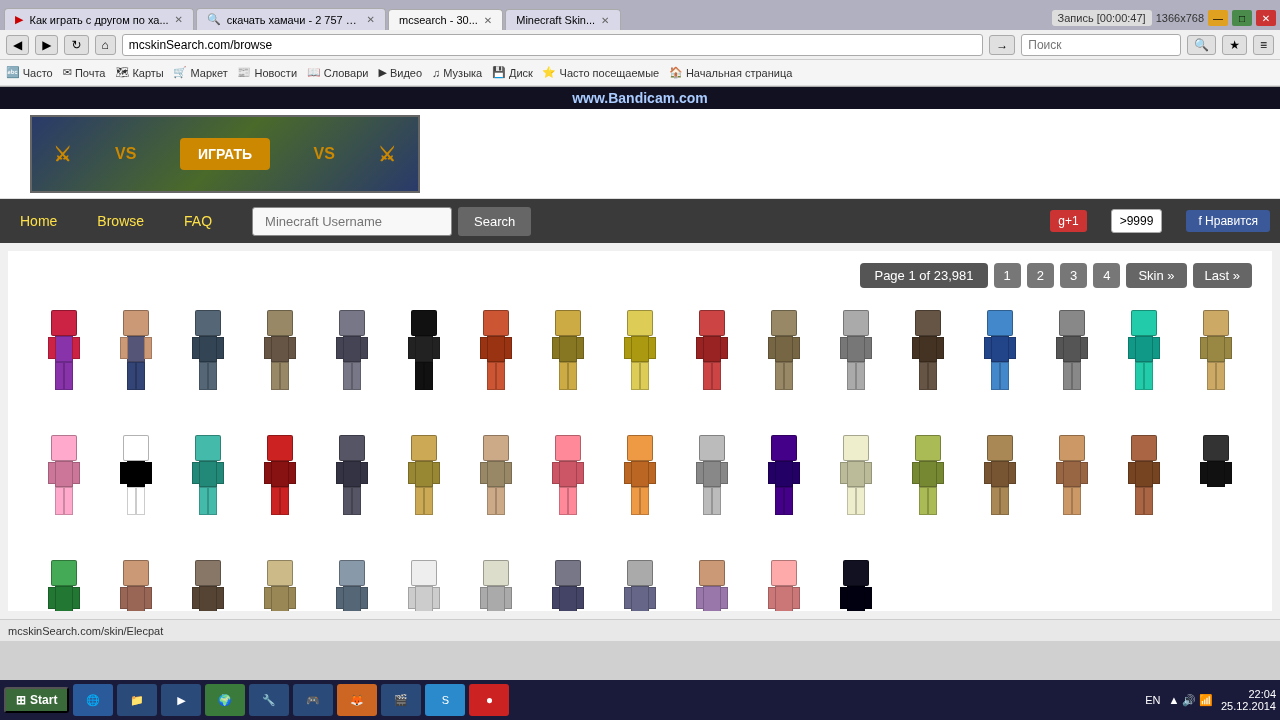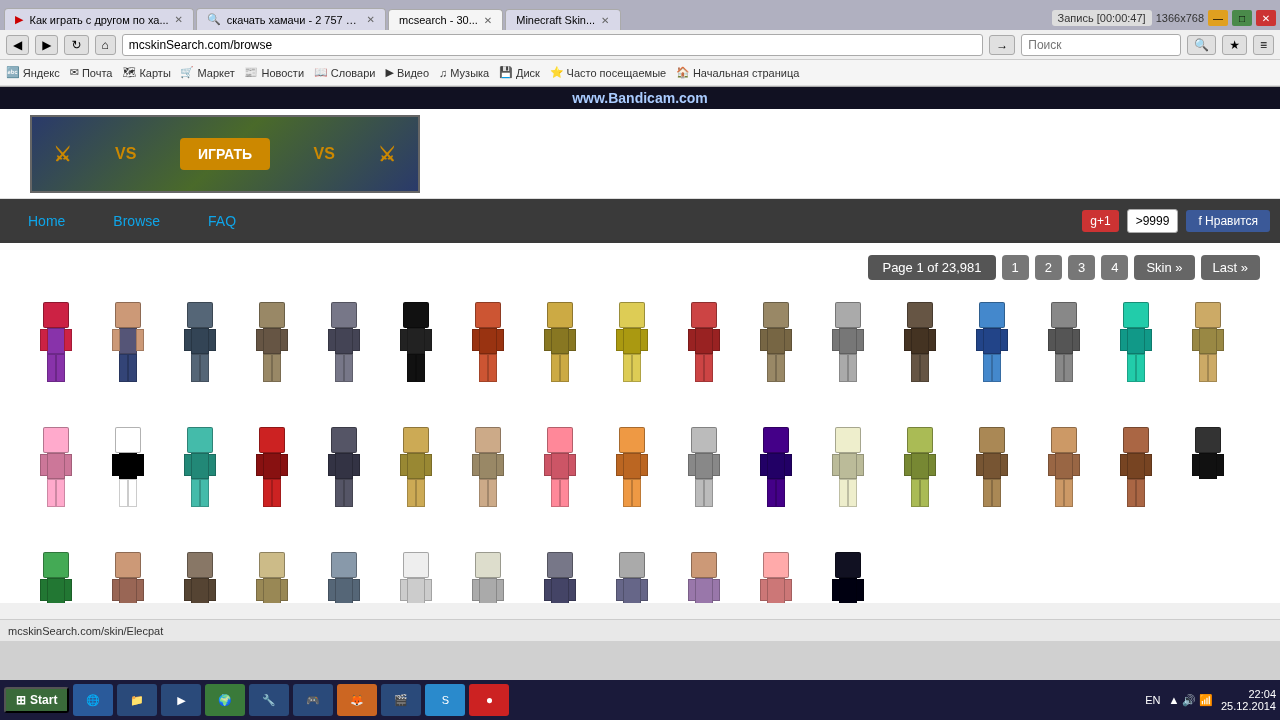--- a/index.html
+++ b/index.html
@@ -21,31 +21,31 @@
 
     
     .page-content { background: #f0f0f0; padding: 0; overflow: hidden; height: 510px; }
 
     
     .site-header { background: white; padding: 15px 30px; display: flex; align-items: center; justify-content: space-between; }
     .logo-area { display: flex; align-items: center; gap: 12px; }
 
     
     .site-nav { background: #3a3a3a; display: flex; align-items: center; padding: 0; }
-    .nav-item { color: #0ea5e9; padding: 14px 20px; font-size: 14px; cursor: pointer; text-decoration: none; margin-left: 8px; }
+    .nav-item { color: #fde047; padding: 14px 20px; font-size: 14px; cursor: pointer; text-decoration: none; }
     .search-form { margin-left: 20px; display: flex; align-items: center; gap: 6px; }
     .mc-search-input { padding: 6px 12px; width: 200px; border: 1px solid #888; border-radius: 3px; font-size: 13px; background: #f8f8f8; }
     .search-btn { background: #666; color: white; border: none; padding: 7px 16px; border-radius: 3px; font-size: 13px; cursor: pointer; }
-    .social-area { margin-left: auto; display: flex; align-items: center; gap: 8px; padding-right: 10px; }
+    .social-area { margin-left: auto; display: flex; align-items: center; gap: 24px; padding-right: 10px; }
     .gplus-btn { background: #cc3333; color: white; padding: 4px 8px; border-radius: 3px; font-size: 12px; }
     .like-count { background: white; border: 1px solid #aaa; padding: 4px 8px; border-radius: 3px; font-size: 12px; }
     .fb-like-btn { background: #3b5998; color: white; padding: 4px 12px; border-radius: 3px; font-size: 12px; }
 
     
-    .browse-area { background: white; margin: 0; padding: 12px 20px; }
+    .browse-area { background: white; margin: 8px; padding: 12px 20px; }
     .pagination-top { display: flex; justify-content: flex-end; align-items: center; gap: 6px; margin-bottom: 12px; }
     .page-info-box { background: #555; color: white; padding: 5px 14px; border-radius: 4px; font-size: 13px; }
     .page-num-btn { background: #777; color: white; padding: 5px 10px; border-radius: 4px; font-size: 13px; cursor: pointer; border: none; }
     .next-btn { background: #666; color: white; padding: 5px 12px; border-radius: 4px; font-size: 13px; cursor: pointer; border: none; }
 
     
     .skin-grid { display: flex; flex-wrap: wrap; gap: 2px; justify-content: flex-start; }
 
     
     .status-bar { background: #e8e8e8; height: 22px; display: flex; align-items: center; padding: 0 8px; border-top: 1px solid #ccc; font-size: 11px; color: #333; }
@@ -97,21 +97,21 @@
     <button class="nav-btn">⌂</button>
     <input type="text" class="address-bar" value="mcskinSearch.com/browse" style="">
     <button class="nav-btn">→</button>
     <input type="text" class="search-bar" placeholder="Поиск" style="">
     <button class="nav-btn">🔍</button>
     <button class="nav-btn">★</button>
     <button class="nav-btn">≡</button>
   </div>
 
   <div class="bookmarks-bar">
-    <span class="bookmark">🔤 <span>Яндекс</span></span>
+    <span class="bookmark">🔤 <span>Часто</span></span>
     <span class="bookmark">✉ <span>Почта</span></span>
     <span class="bookmark">🗺 <span>Карты</span></span>
     <span class="bookmark">🛒 <span>Маркет</span></span>
     <span class="bookmark">📰 <span>Новости</span></span>
     <span class="bookmark">📖 <span>Словари</span></span>
     <span class="bookmark">▶ <span>Видео</span></span>
     <span class="bookmark">♫ <span>Музыка</span></span>
     <span class="bookmark">💾 <span>Диск</span></span>
     <span class="bookmark">⭐ <span>Часто посещаемые</span></span>
     <span class="bookmark">🏠 <span>Начальная страница</span></span>
@@ -131,20 +131,24 @@
       <span style="background:#cc8800; color:white; padding:8px 18px; border-radius:4px; font-size:14px; font-weight:bold;">ИГРАТЬ</span>
       <span style="color:#cc8800; font-size:16px; font-weight:bold;">VS</span>
       <span style="color:#cc8800; font-size:20px; font-weight:bold;">⚔</span>
     </div>
   </div>
 
   <div class="site-nav">
     <a class="nav-item" href="#">Home</a>
     <a class="nav-item" href="#">Browse</a>
     <a class="nav-item" href="#">FAQ</a>
+    <div class="search-form">
+      <input type="text" class="mc-search-input" placeholder="Minecraft Username" style="">
+      <button class="search-btn">Search</button>
+    </div>
     <div class="social-area">
       <span class="gplus-btn">g+1</span>
       <span class="like-count">&gt;9999</span>
       <span class="fb-like-btn">f Нравится</span>
     </div>
   </div>
 
   <div class="browse-area" style="height:360px; overflow:hidden;">
 
     <div class="pagination-top">

